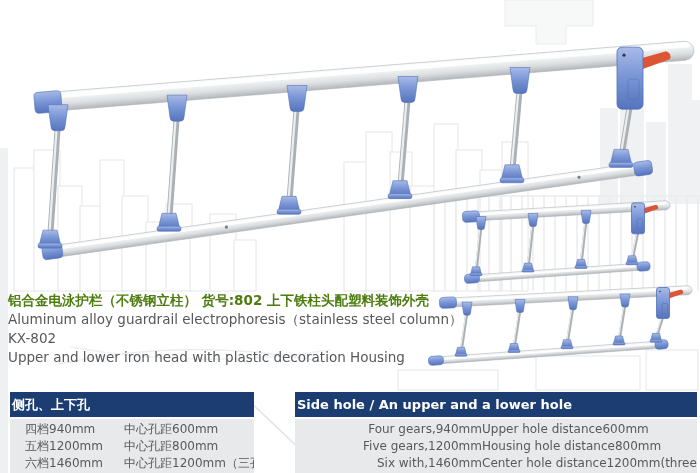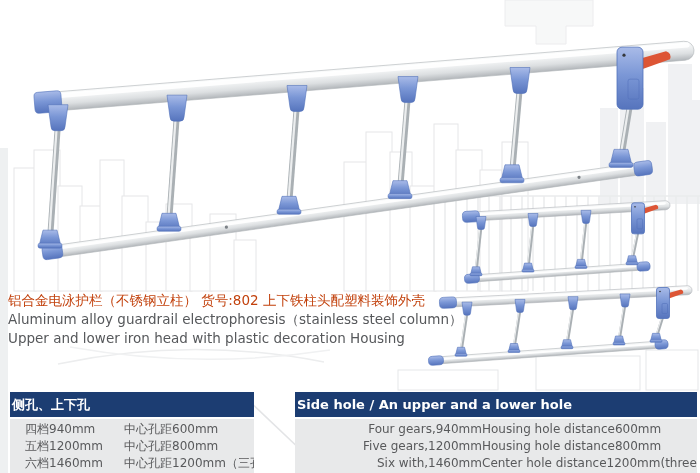--- a/index.html
+++ b/index.html
@@ -4,21 +4,21 @@
 <style>
   html,body{margin:0;padding:0;}
   .page{
     position:relative; width:700px; height:473px; background:#ffffff;
     overflow:hidden;
     font-family:"DejaVu Sans","Liberation Sans",sans-serif;
   }
   #art{position:absolute;left:0;top:0;z-index:0;}
   .titles{position:absolute;left:8px;top:291px;z-index:2;color:#56585b;}
   .t-line{font-size:13.5px;line-height:19px;white-space:nowrap;}
-  .t-cn{color:#c2410c;}
+  .t-cn{color:#4d7c0f;font-weight:bold;}
   .spec{position:absolute;top:392px;z-index:2;}
   .spec-cn{left:10px;width:244px;}
   .spec-en{left:295px;width:402px;}
   .spec-header{
     height:25px;line-height:25px;background:var(--navy,#1c3d72);color:#ffffff;
     font-size:13px;font-weight:600;padding-left:2px;box-sizing:border-box;
     white-space:nowrap;overflow:hidden;
   }
   .spec-body{background:var(--rowbg,#e8e9ea);margin-top:2px;padding:2px 0 3px;}
   .spec-row{display:flex;height:17px;line-height:17px;font-size:12px;color:var(--textgray,#58595b);white-space:nowrap;margin-left:7px;}
@@ -221,20 +221,21 @@
       <rect x="650" y="339.85714285714283" width="12" height="2.5" rx="1" fill="url(#blueG)" stroke="#5272bb" stroke-width="0.5"></rect>
       <path d="M667 293.50199203187253 L681 289.50199203187253 q3 1 2 4 l-14 5 Z" fill="#dd5535"></path>
       <rect x="656.5" y="287.50199203187253" width="13" height="31" rx="2.5" fill="url(#blueG)" stroke="#5272bb" stroke-width="0.8"></rect>
       <rect x="662" y="303.50199203187253" width="5.5" height="10" rx="1" fill="none" stroke="#5272bb" stroke-width="0.8" opacity="0.7"></rect>
       <circle cx="660" cy="291.50199203187253" r="0.8" fill="#35383c"></circle>
     </svg>
 
   <div class="titles">
     <div class="t-line t-cn">铝合金电泳护栏（不锈钢立柱） 货号:802  上下铁柱头配塑料装饰外壳</div>
     <div class="t-line">Aluminum alloy guardrail electrophoresis（stainless steel column）</div>
+    <div class="t-line">KX-802</div>
     <div class="t-line">Upper and lower iron head with plastic decoration Housing</div>
   </div>
 
   <div class="spec spec-cn">
     <div class="spec-header">侧孔、上下孔</div>
     <div class="spec-body">
       <div class="spec-row">
         <span class="col1">四档940mm</span>
         <span class="col2">中心孔距600mm</span>
       </div>
@@ -247,21 +248,21 @@
         <span class="col2">中心孔距1200mm（三孔）</span>
       </div>
     </div>
   </div>
 
   <div class="spec spec-en">
     <div class="spec-header">Side hole / An upper and a lower hole</div>
     <div class="spec-body">
       <div class="spec-row">
         <span class="col1">Four gears,940mm</span>
-        <span class="col2">Housing hole distance600mm</span>
+        <span class="col2">Upper hole distance600mm</span>
       </div>
       <div class="spec-row">
         <span class="col1">Five gears,1200mm</span>
         <span class="col2">Housing hole distance800mm</span>
       </div>
       <div class="spec-row">
         <span class="col1">Six with,1460mm</span>
         <span class="col2">Center hole distance1200mm(three holes)</span>
       </div>
     </div>

